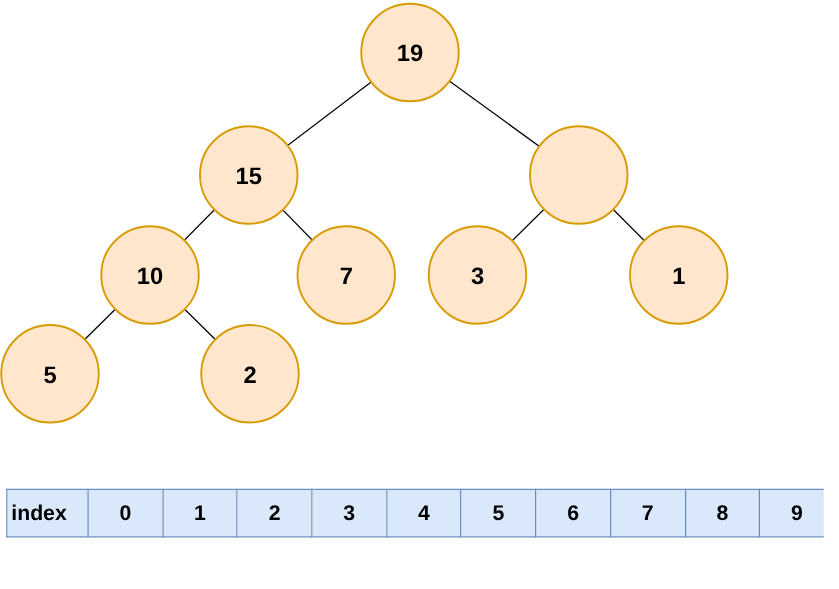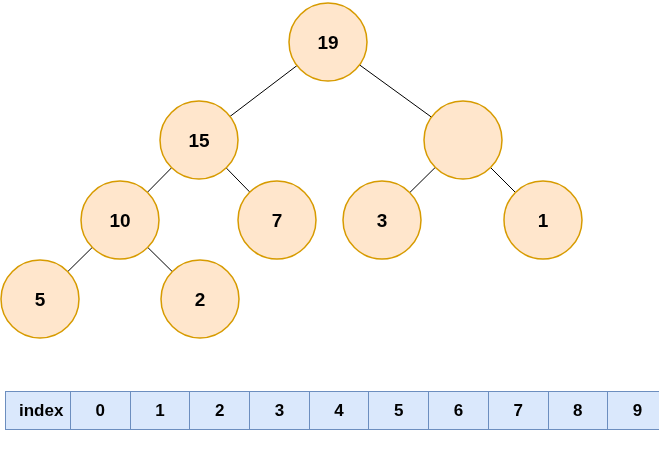--- a/index.html
+++ b/index.html
@@ -47,21 +47,21 @@
     color: #000000;
     font-size: 17px;
     font-weight: bold;
     text-align: center;
     vertical-align: middle;
     padding: 0;
     overflow: hidden;
   }
   table.array-table td.rowhead {
     text-align: left;
-    padding-left: 13px;
+    padding-left: 3px;
   }
   col.c-head { width: 65px; }
 </style>
 </head>
 <body>
 
 <div class="canvas">
 
   <svg class="tree-svg" id="tree-svg" width="671" height="385" viewBox="0 0 671 385">
       <line x1="328" y1="42" x2="199" y2="140" class="tree-edge" stroke="#000000"></line>

